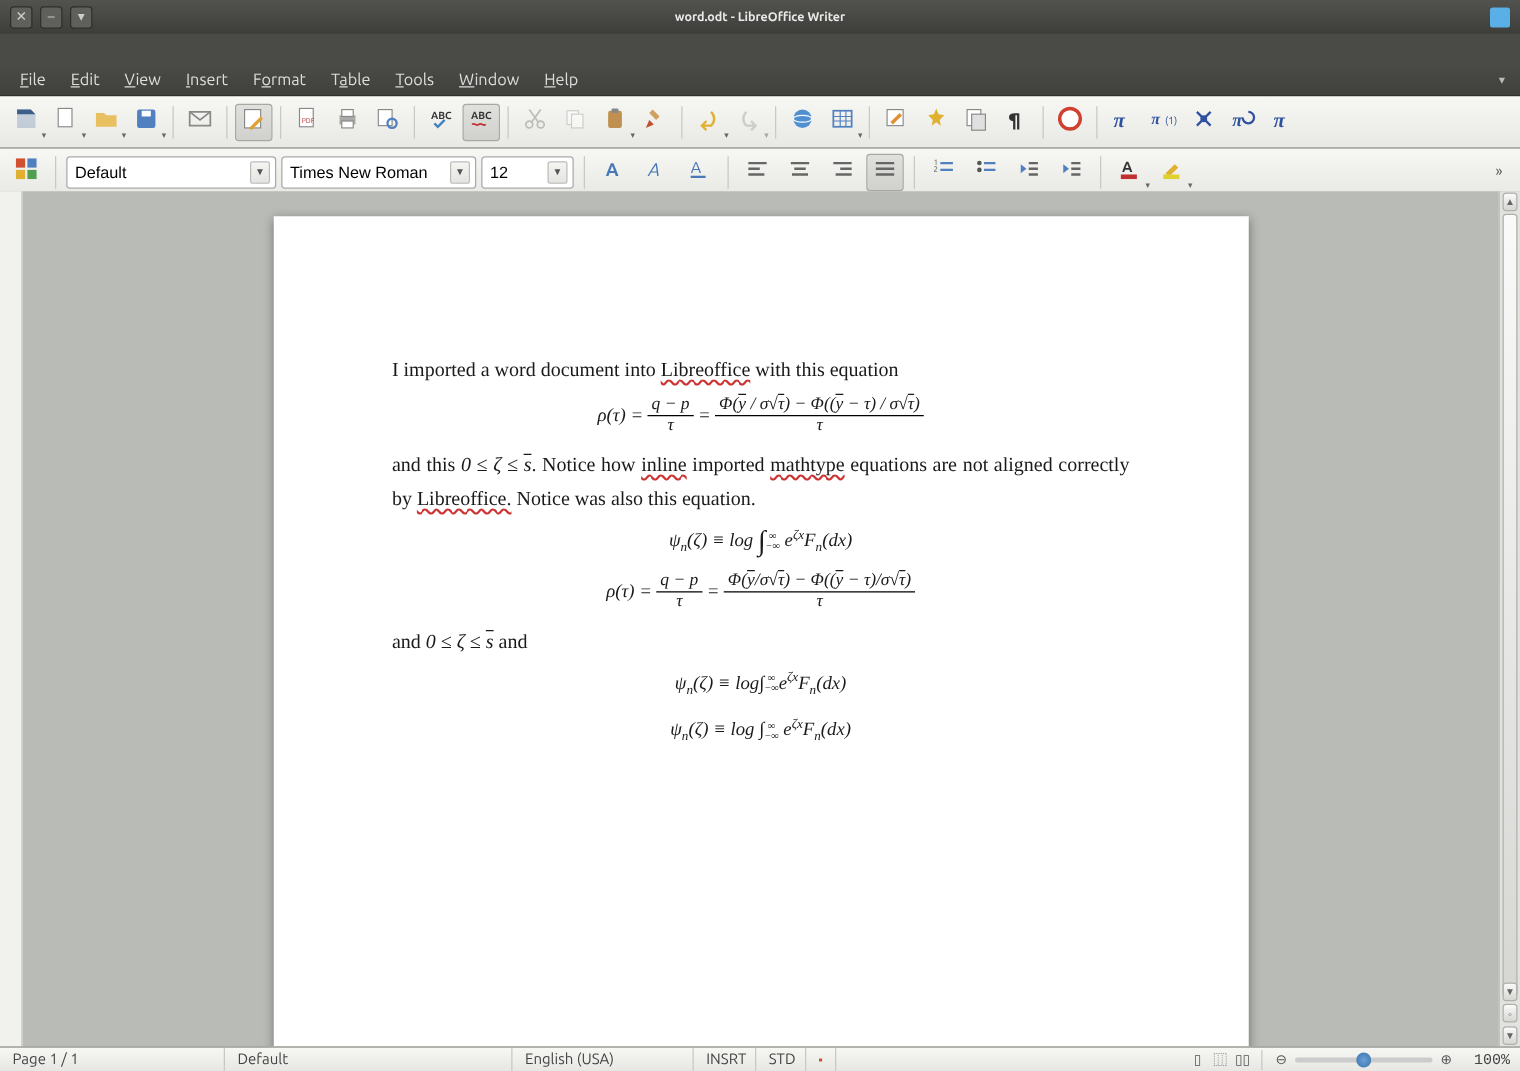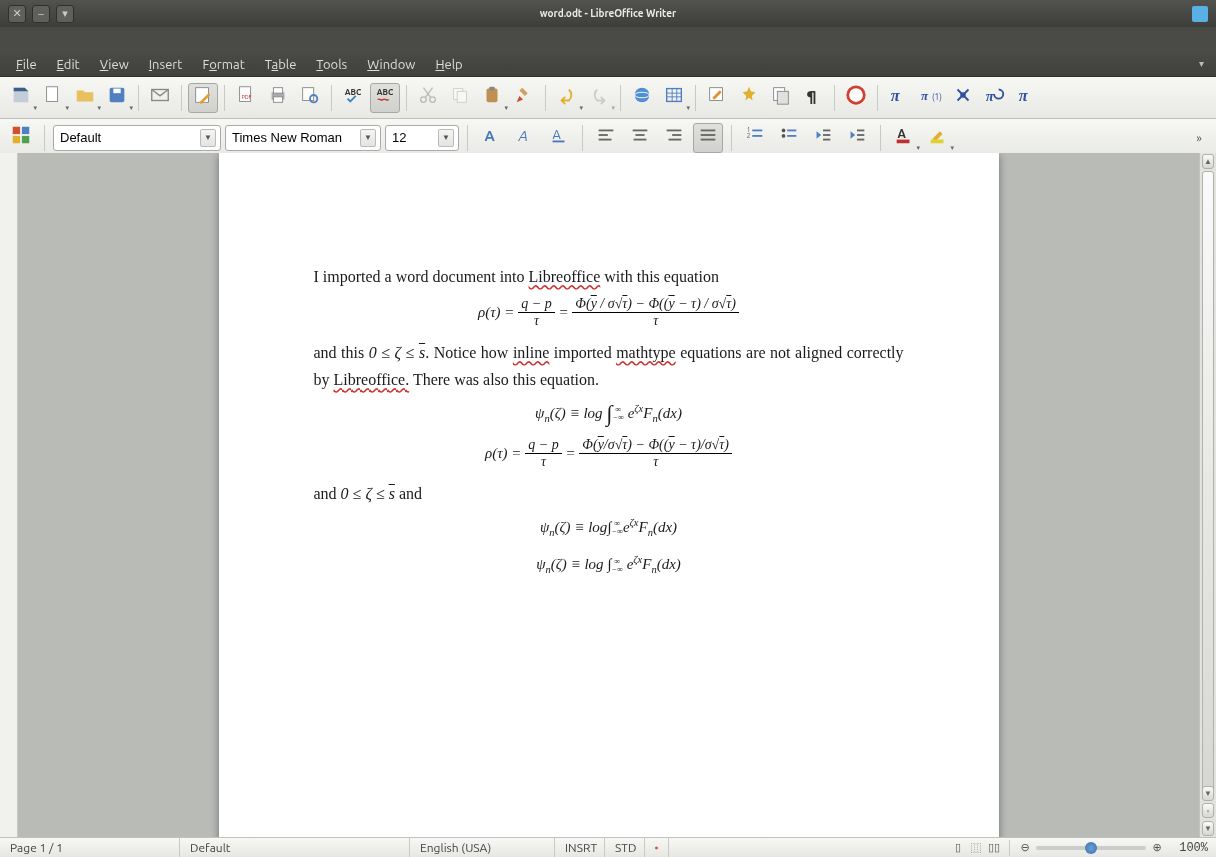--- a/index.html
+++ b/index.html
@@ -26,21 +26,21 @@
   .ruler-row { height: 20px; background: #f1f1ee; border-bottom: 1px solid #c8c8c4; display:flex; align-items:center; position:relative; }
   .ruler-l { width:18px; text-align:center; font-size:9px; border-right:1px solid #c8c8c4; height:100%; line-height:20px; color:#888;}
   .ruler { flex:1; height:20px; background:#fff; margin:0 18px 0 0; border:1px solid #ccc; position:relative; font-size:9px; color:#555; }
   .ruler-num { position:absolute; top:3px; transform:translateX(-50%); }
   .marker { position:absolute; font-size:10px; color:#666; }
   .workspace { position: absolute; top: 153px; bottom: 20px; left: 0; right: 0; background: #b8bbb6; display:flex; }
   .vline { width:18px; background:#f1f1ee; border-right:1px solid #c8c8c4; }
   .scroll-v { width:17px; background:#e2e2df; border-left:1px solid #c2c2bf; position:relative;}
   .scroll-thumb { position:absolute; top:18px; bottom:40px; left:2px; right:2px; background:linear-gradient(#fafafa,#d6d6d3); border:1px solid #b0b0ac; border-radius:3px;}
   .scroll-btn { position:absolute; left:2px; right:2px; height:15px; background:linear-gradient(#fafafa,#d6d6d3); border:1px solid #b0b0ac; border-radius:3px; display:flex; align-items:center; justify-content:center; font-size:8px; color:#666; }
-  .page-area { flex:1; overflow:hidden; display:flex; justify-content:center; }
+  .page-area { flex:1; overflow:hidden; display:flex; justify-content:center; padding-top:20px; }
   .page { width: 780px; min-height: 1000px; background:#fff; box-shadow: 0 2px 8px rgba(0,0,0,.4); padding: 110px 95px 60px 95px; }
   .doc { font-family: "Times New Roman", "Liberation Serif", serif; font-size: 16px; color:#1a1a1a; line-height: 1.7; }
   .doc p { margin-bottom: 0.4em; text-align: justify; }
   .just { text-align: justify; text-justify: inter-word; }
   .spl { text-decoration: underline wavy #cc3333; text-decoration-skip-ink: none; text-underline-offset: 2px; }
   .eq { display:block; text-align:center; font-style: italic; font-size:15px; margin:4px 0 10px; font-family: "Times New Roman", serif; }
   .frac { display:inline-block; vertical-align:middle; text-align:center; font-size:14px; line-height:1.05; }
   .frac .num { display:block; border-bottom:1px solid #000; padding:0 3px 1px; }
   .frac .den { display:block; padding:1px 3px 0; }
   .ov { text-decoration: overline; }
@@ -418,21 +418,21 @@
   <div class="page-area">
     <div class="page">
       <div class="doc">
 
         <p><span>I imported a word document into </span><span class="spl">Libreoffice</span><span> with this equation</span></p>
 
         <span class="eq">
           <i>ρ</i>(<i>τ</i>) = <span class="frac"><span class="num"><i>q</i> − <i>p</i></span><span class="den"><i>τ</i></span></span> = <span class="frac"><span class="num">Φ(<span class="ov"><i>y</i></span> / <i>σ</i>√<span class="ov"><i>τ</i></span>) − Φ((<span class="ov"><i>y</i></span> − <i>τ</i>) / <i>σ</i>√<span class="ov"><i>τ</i></span>)</span><span class="den"><i>τ</i></span></span>
         </span>
 
-        <p class="just"><span>and this </span><span class="inl-eq">0 ≤ <i>ζ</i> ≤ <span class="ov"><i>s</i></span></span><span>. Notice how </span><span class="spl">inline</span><span> imported </span><span class="spl">mathtype</span><span> equations are not aligned correctly by </span><span class="spl">Libreoffice.</span><span> There was also this equation.</span></p>
+        <p class="just"><span>and this </span><span class="inl-eq">0 ≤ <i>ζ</i> ≤ <span class="ov"><i>s</i></span></span><span>. Notice how </span><span class="spl">inline</span><span> imported </span><span class="spl">mathtype</span><span> equations are not aligned correctly by </span><span class="spl">Libreoffice.</span><span> Notice was also this equation.</span></p>
 
         <span class="eq">
           <i>ψ</i><span class="sub">n</span>(<i>ζ</i>) ≡ log <span class="intg">∫</span><span class="ilim"><span style="display:block">∞</span><span style="display:block">−∞</span></span> <i>e</i><span class="sup">ζx</span><i>F</i><span class="sub">n</span>(<i>dx</i>)
         </span>
 
 
         <span class="eq">
           <i>ρ</i>(<i>τ</i>) = <span class="frac"><span class="num"><i>q</i> − <i>p</i></span><span class="den"><i>τ</i></span></span> = <span class="frac"><span class="num">Φ(<span class="ov"><i>y</i></span>/<i>σ</i>√<span class="ov"><i>τ</i></span>) − Φ((<span class="ov"><i>y</i></span> − <i>τ</i>)/<i>σ</i>√<span class="ov"><i>τ</i></span>)</span><span class="den"><i>τ</i></span></span>
         </span>
 

